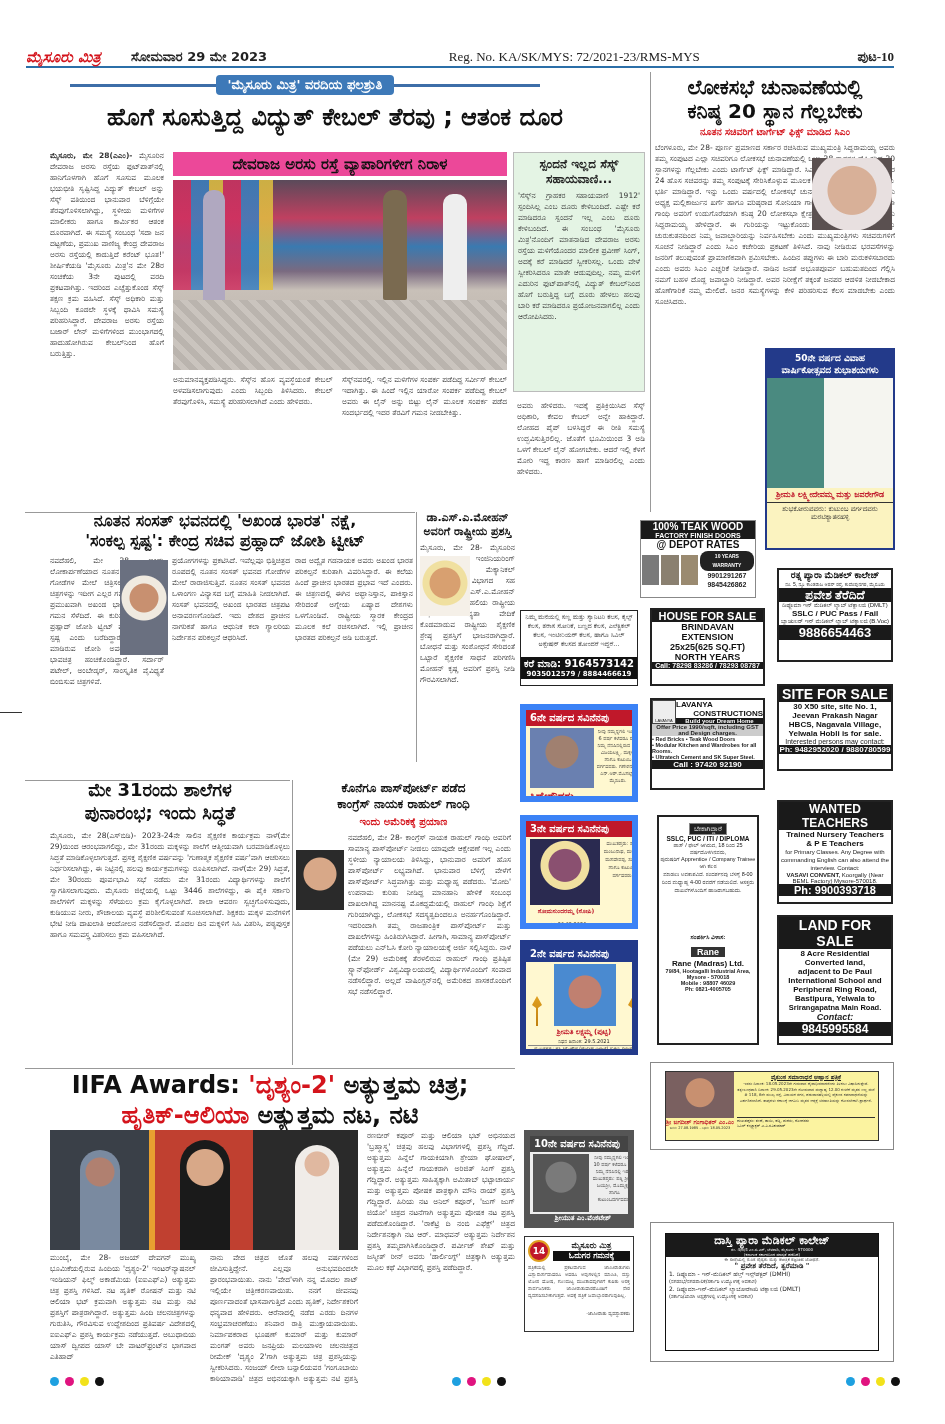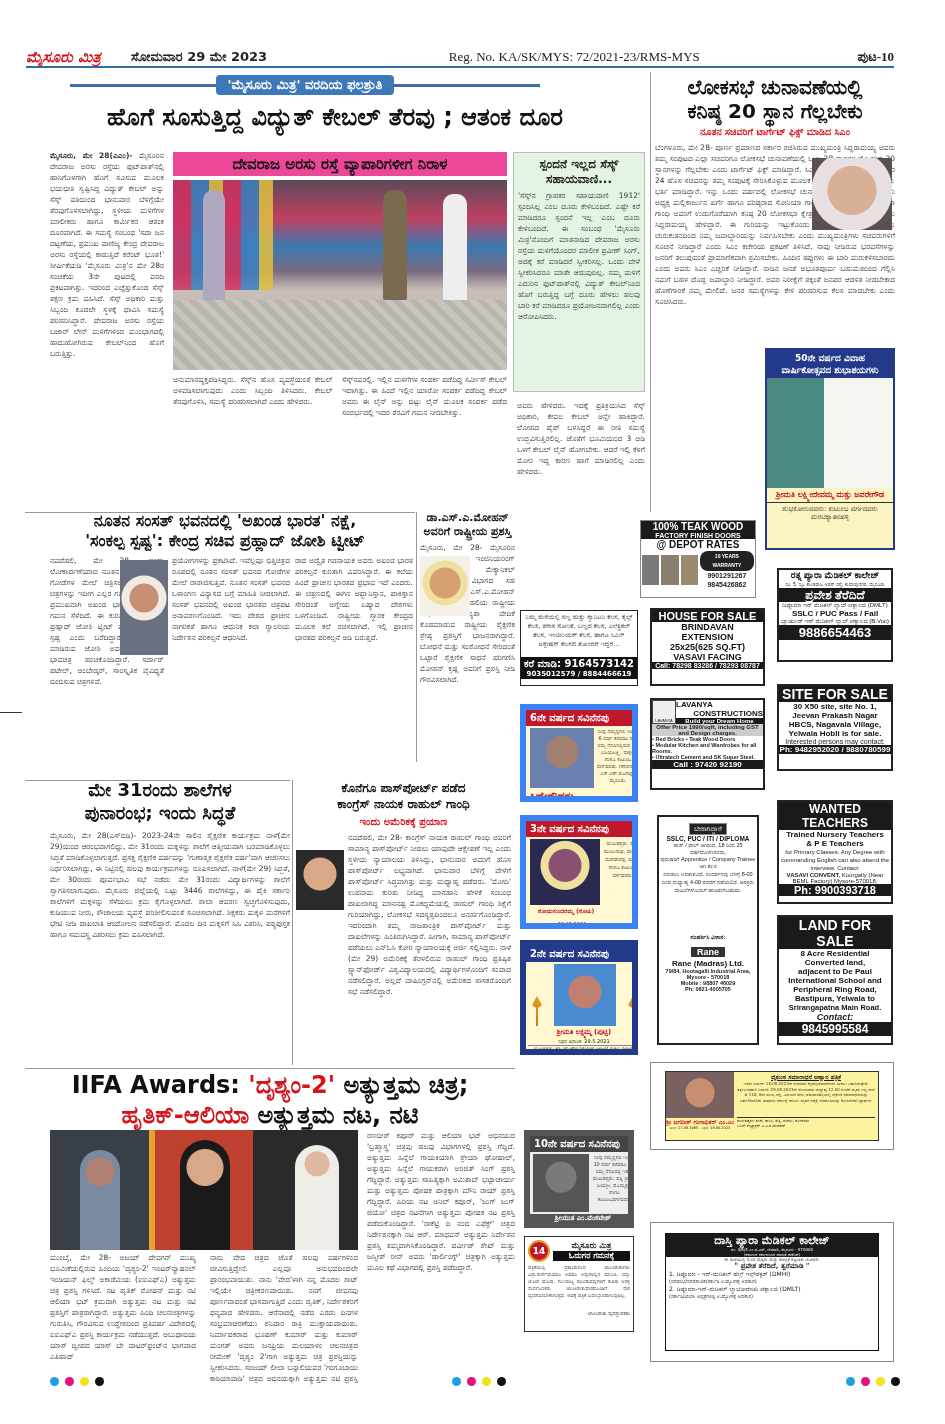--- a/index.html
+++ b/index.html
@@ -117,21 +117,21 @@
       <div>9845426862</div>
     </div>
   </div>
 </div>
 
 <div class="ad" style="left:650px;top:608px;width:115px;height:78px;">
   <div class="bar" style="font-size:11px;">HOUSE FOR SALE</div>
   <div class="line" style="font-size:9px;">BRINDAVAN</div>
   <div class="line" style="font-size:9px;">EXTENSION</div>
   <div class="line" style="font-size:9px;">25x25(625 SQ.FT)</div>
-  <div class="line" style="font-size:9px;">VASAVI FACING</div>
+  <div class="line" style="font-size:9px;">NORTH YEARS</div>
   <div class="bar" style="font-size:7px;">Call: 78298 83286 / 78293 08787</div>
 </div>
 
 <div class="ad" style="left:777px;top:568px;width:116px;height:94px;">
   <div class="line" style="font-size:9px;">ರತ್ನ ಪ್ಯಾರಾ ಮೆಡಿಕಲ್ ಕಾಲೇಜ್</div>
   <div style="font-size:5px;">ನಂ. 5, ನ್ಯೂ ಕಾಂತರಾಜ ಅರಸ್ ರಸ್ತೆ, ಕುವೆಂಪುನಗರ, ಮೈಸೂರು</div>
   <div class="bar" style="font-size:12px;">ಪ್ರವೇಶ ತೆರೆದಿದೆ</div>
   <div style="font-size:6px;">ಡಿಪ್ಲೊಮಾ ಇನ್ ಮೆಡಿಕಲ್ ಲ್ಯಾಬ್ ಟೆಕ್ನಾಲಜಿ (DMLT)</div>
   <div class="line" style="font-size:8px;">SSLC / PUC Pass / Fail</div>
   <div style="font-size:6px;">ಬ್ಯಾಚುಲರ್ ಇನ್ ಮೆಡಿಕಲ್ ಲ್ಯಾಬ್ ಟೆಕ್ನಾಲಜಿ (B.Voc)</div>

